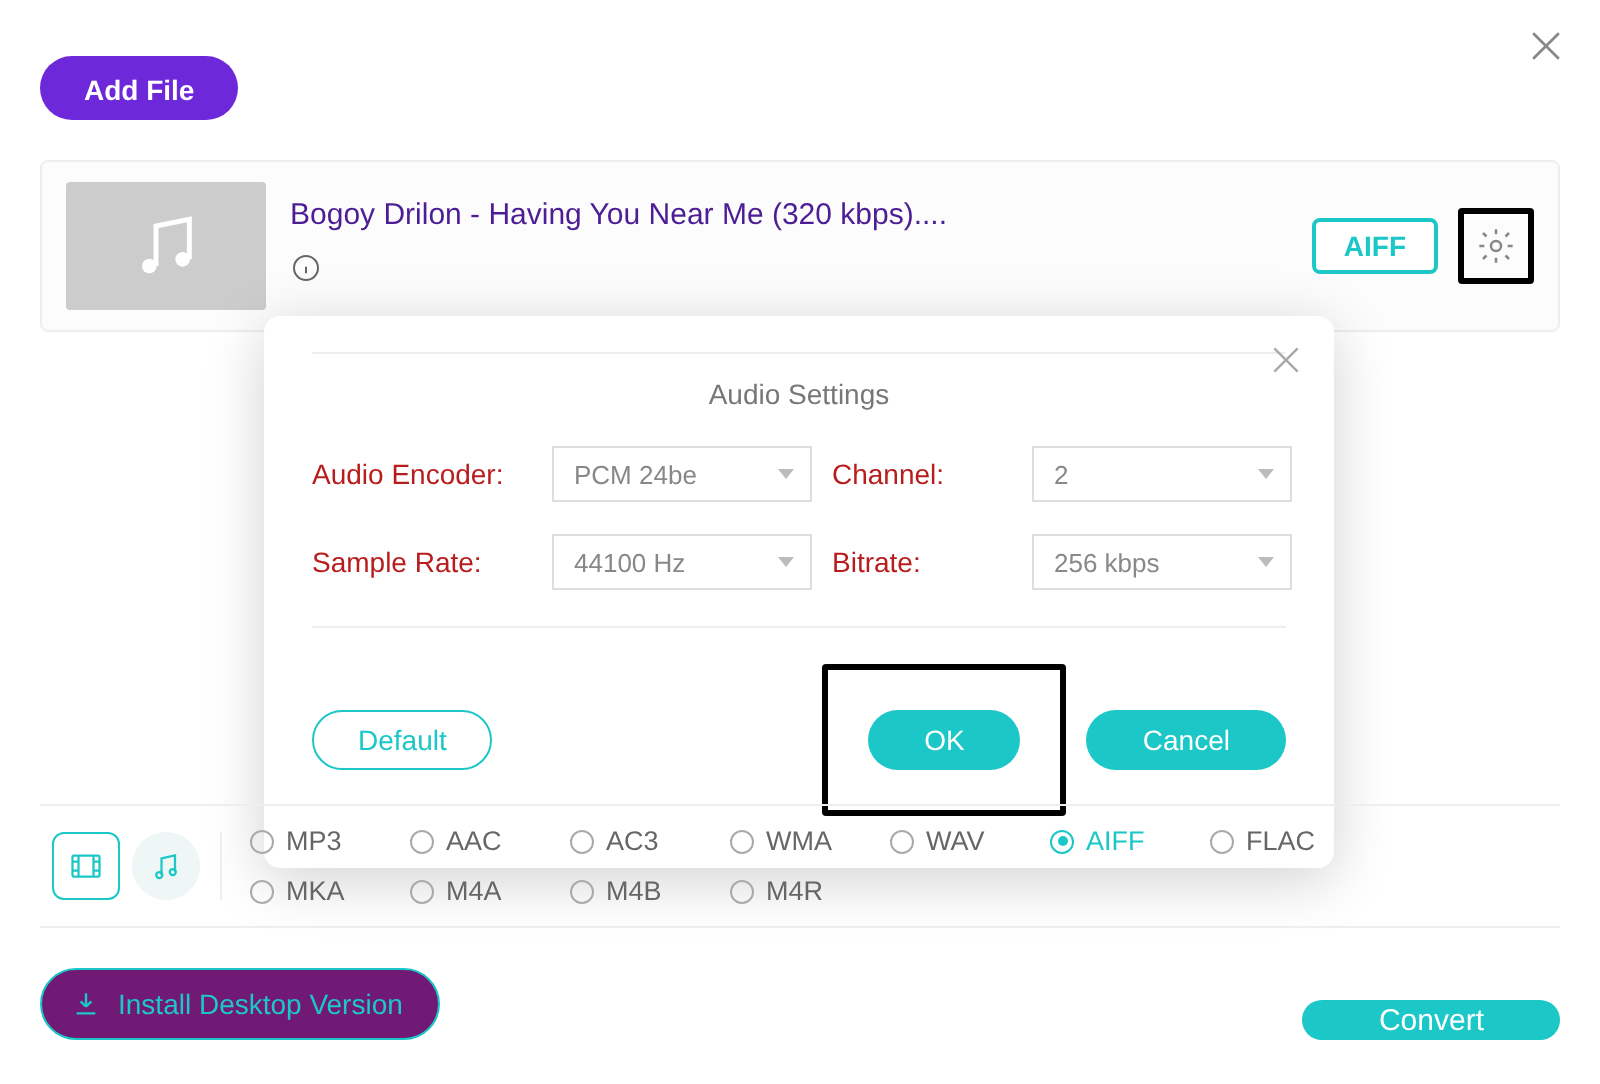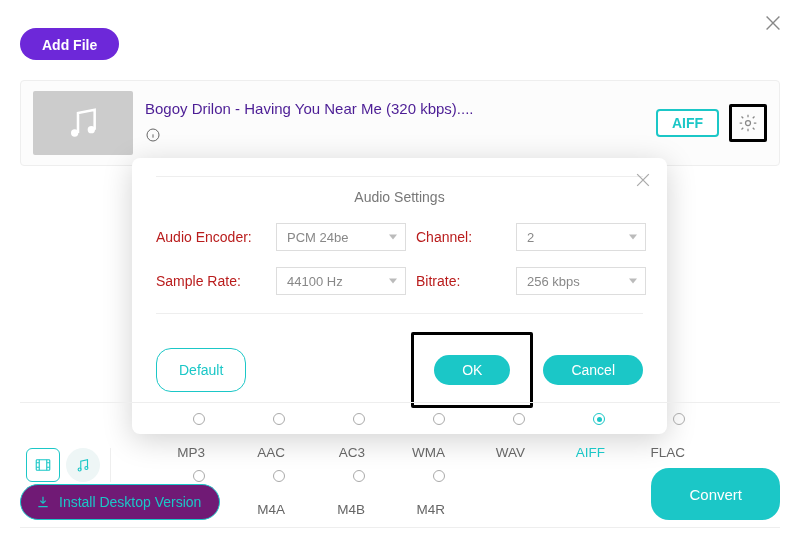--- a/index.html
+++ b/index.html
@@ -61,21 +61,21 @@
     cursor:pointer; background:#fff;
   }
   .select::after {
     content:""; position:absolute; right:8px; top:50%;
     border-left:4px solid transparent; border-right:4px solid transparent;
     border-top:5px solid #bbb; transform:translateY(-50%);
   }
   .modal-actions { display:flex; align-items:center; padding-top:18px; }
   .default-btn {
     border:1.5px solid #1bc7c7; color:#1bc7c7; background:#fff;
-    height:44px; padding:0 22px; border-radius:15px; font-size:14px; cursor:pointer;
+    height:30px; padding:0 22px; border-radius:15px; font-size:14px; cursor:pointer;
   }
   .spacer { flex:1; }
   .ok-wrap { border:3px solid #000; padding:20px; border-radius:2px; margin-right:10px; }
   .ok-btn, .cancel-btn {
     background:#1bc7c7; color:#fff; border:none; height:30px;
     padding:0 28px; border-radius:15px; font-size:14px; cursor:pointer;
   }
 
   
   .format-bar {
@@ -83,37 +83,37 @@
     border-top:1px solid #eee; border-bottom:1px solid #eee;
     padding:10px 6px; display:flex; align-items:center;
   }
   .media-toggle { display:flex; align-items:center; gap:6px; padding-right:10px; border-right:1px solid #eee; margin-right:14px; }
   .toggle-btn { width:34px; height:34px; border:1.5px solid #1bc7c7; border-radius:6px;
     display:flex; align-items:center; justify-content:center; background:#fff; cursor:pointer; }
   .toggle-btn.active { border:none; background:#eef6f6; border-radius:50%; }
   .toggle-btn svg { width:18px; height:18px; stroke:#1bc7c7; fill:none; stroke-width:1.5; }
   .toggle-btn.active svg { stroke:#1bc7c7; }
   .formats { display:grid; grid-template-columns:repeat(6, 82px); row-gap:10px; }
-  .radio { display:flex; align-items:flex-end; gap:20px; font-size:13.5px; color:#666; cursor:pointer;flex-direction:column; }
+  .radio { display:flex; align-items:center; gap:6px; font-size:13.5px; color:#666; cursor:pointer; }
   .radio .dot { width:12px; height:12px; border:1.5px solid #aaa; border-radius:50%; position:relative; }
   .radio.selected { color:#1bc7c7; }
   .radio.selected .dot { border-color:#1bc7c7; }
   .radio.selected .dot::after { content:""; position:absolute; inset:2.5px; background:#1bc7c7; border-radius:50%; }
 
   
   .install-btn {
     position:absolute; bottom:22px; left:20px;
     border:1.5px solid #1bc7c7; color:#1bc7c7; background:#701a75;
     height:36px; padding:0 18px 0 14px; border-radius:18px; font-size:14px;
     display:flex; align-items:center; gap:8px; cursor:pointer;
   }
   .install-btn svg { width:16px; height:16px; stroke:#1bc7c7; fill:none; stroke-width:1.8; }
   .convert-btn {
     position:absolute; bottom:22px; right:20px;
-    background:#1bc7c7; color:#fff; border:none; height:52px;
+    background:#1bc7c7; color:#fff; border:none; height:20px;
     padding:0 38px; border-radius:18px; font-size:15px; cursor:pointer;
   }
 </style>
 </head>
 <body>
 
 <div class="app">
 
   <div class="top-close">
     <svg viewBox="0 0 24 24">

